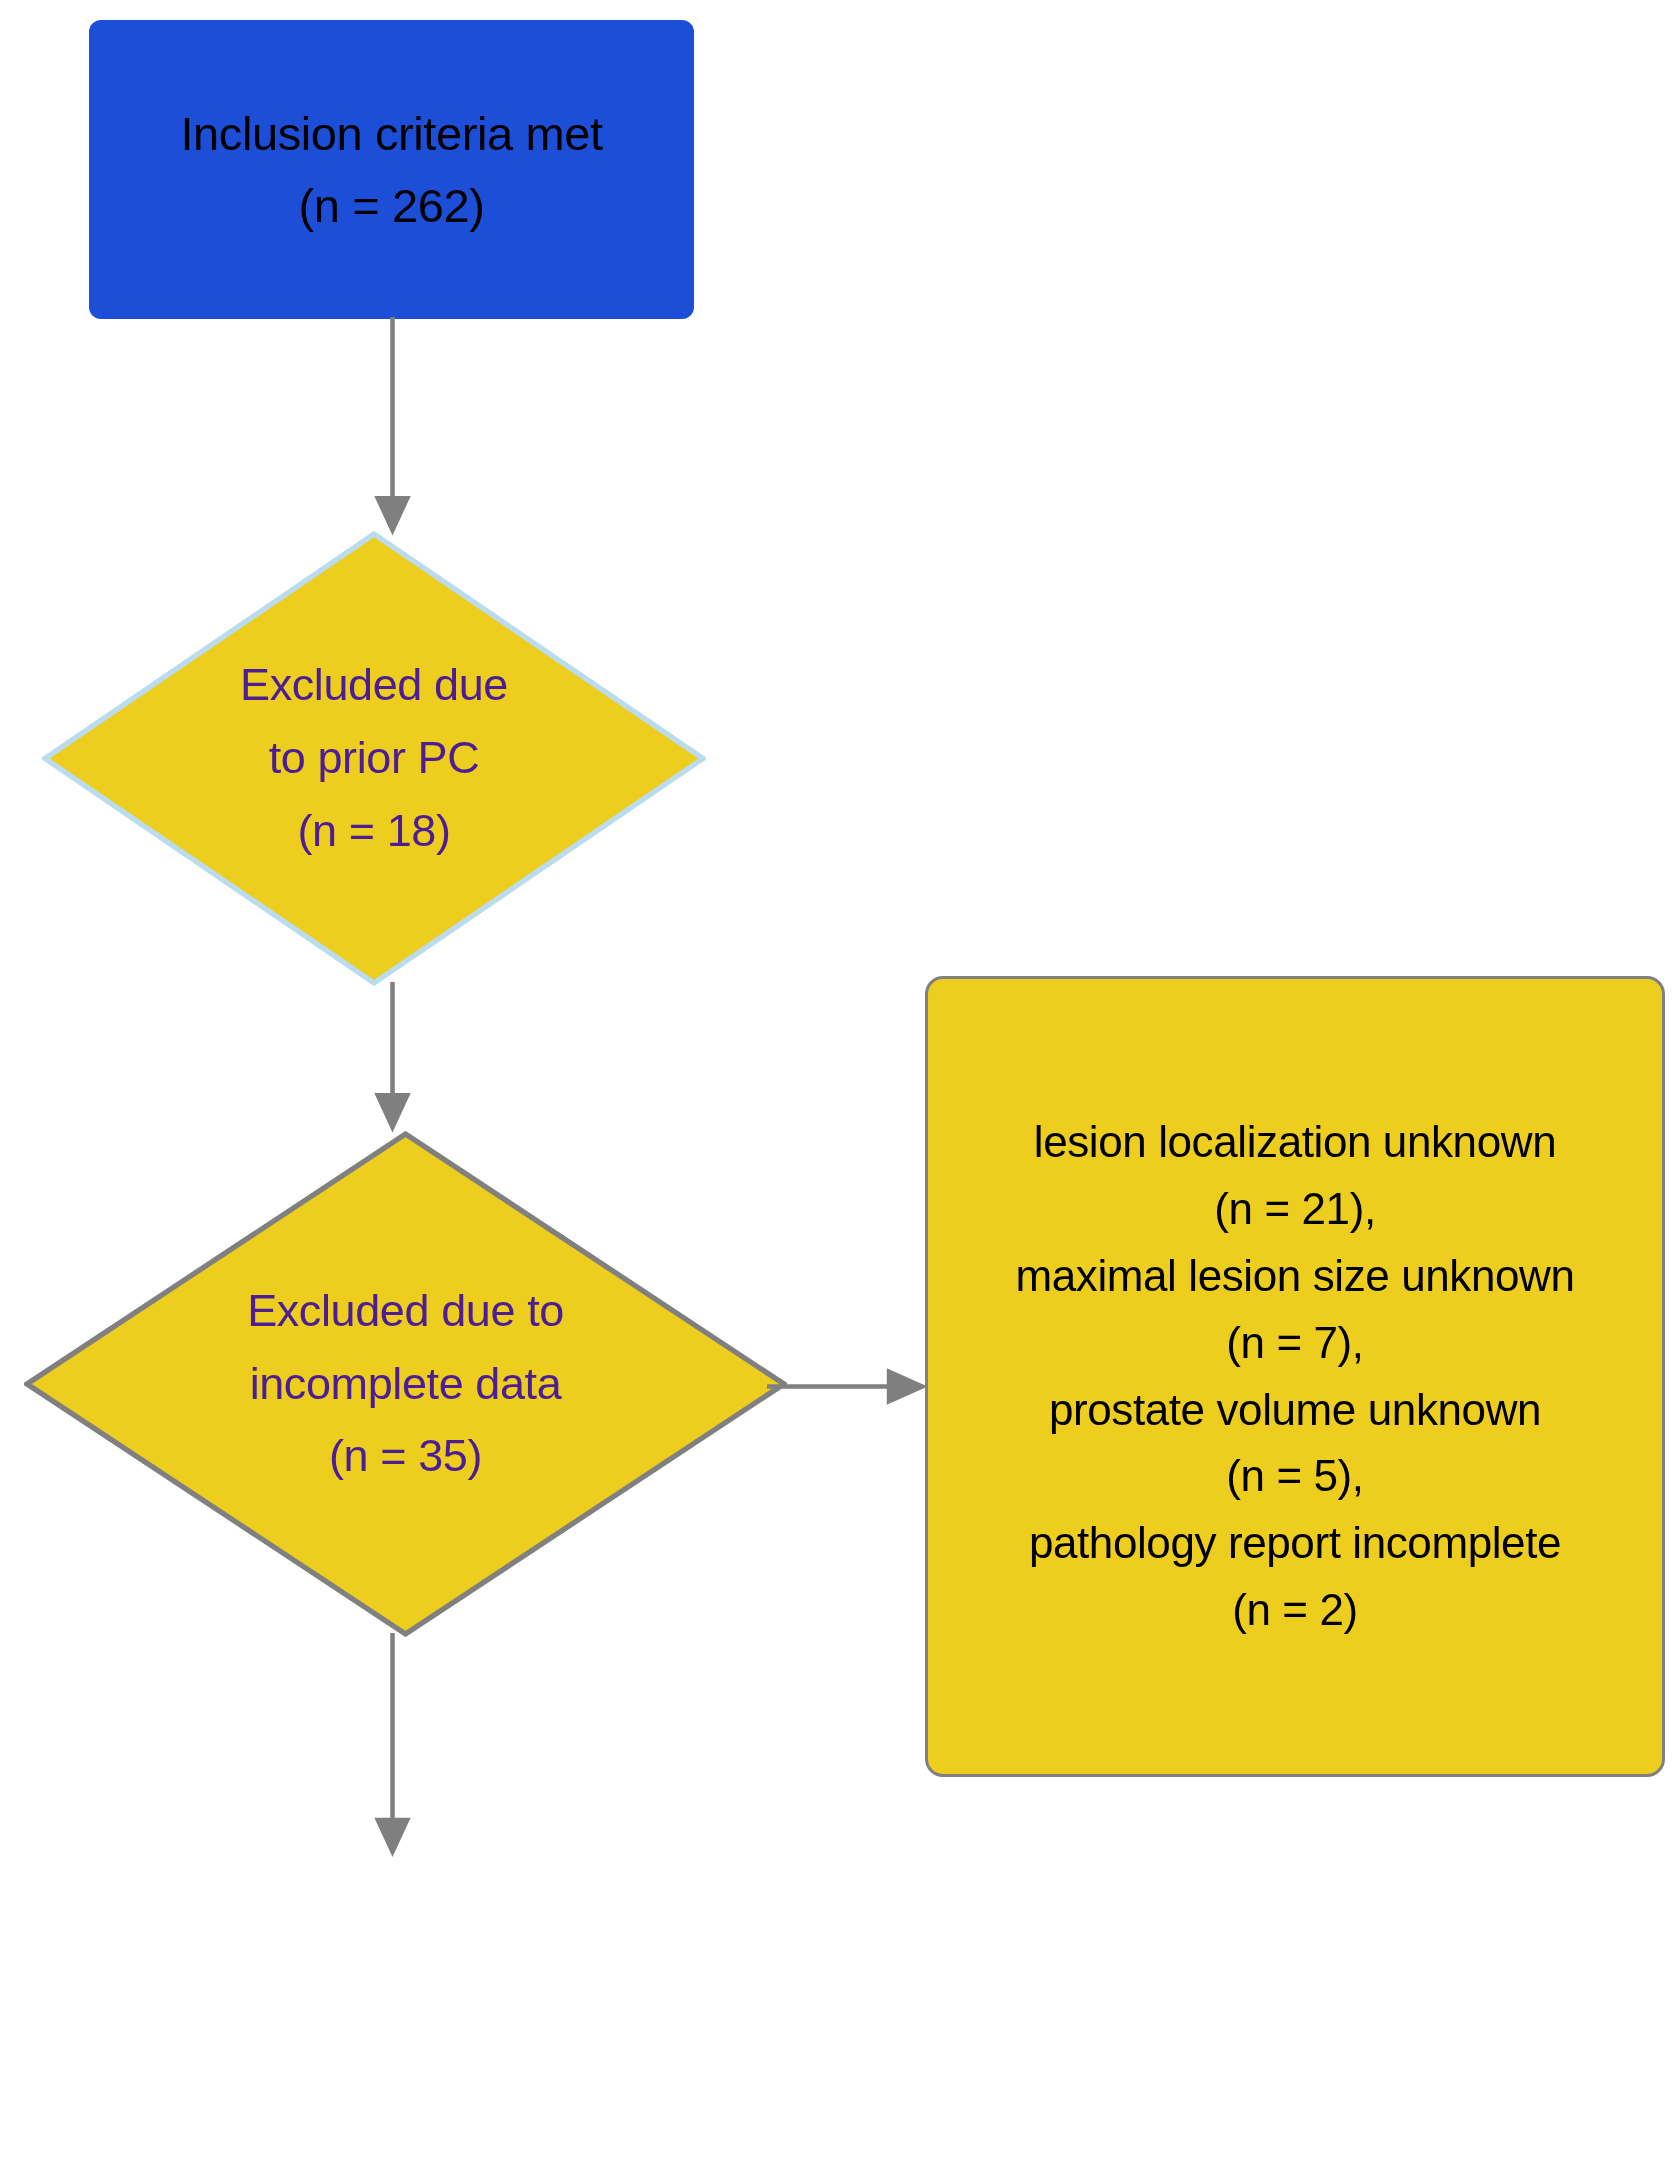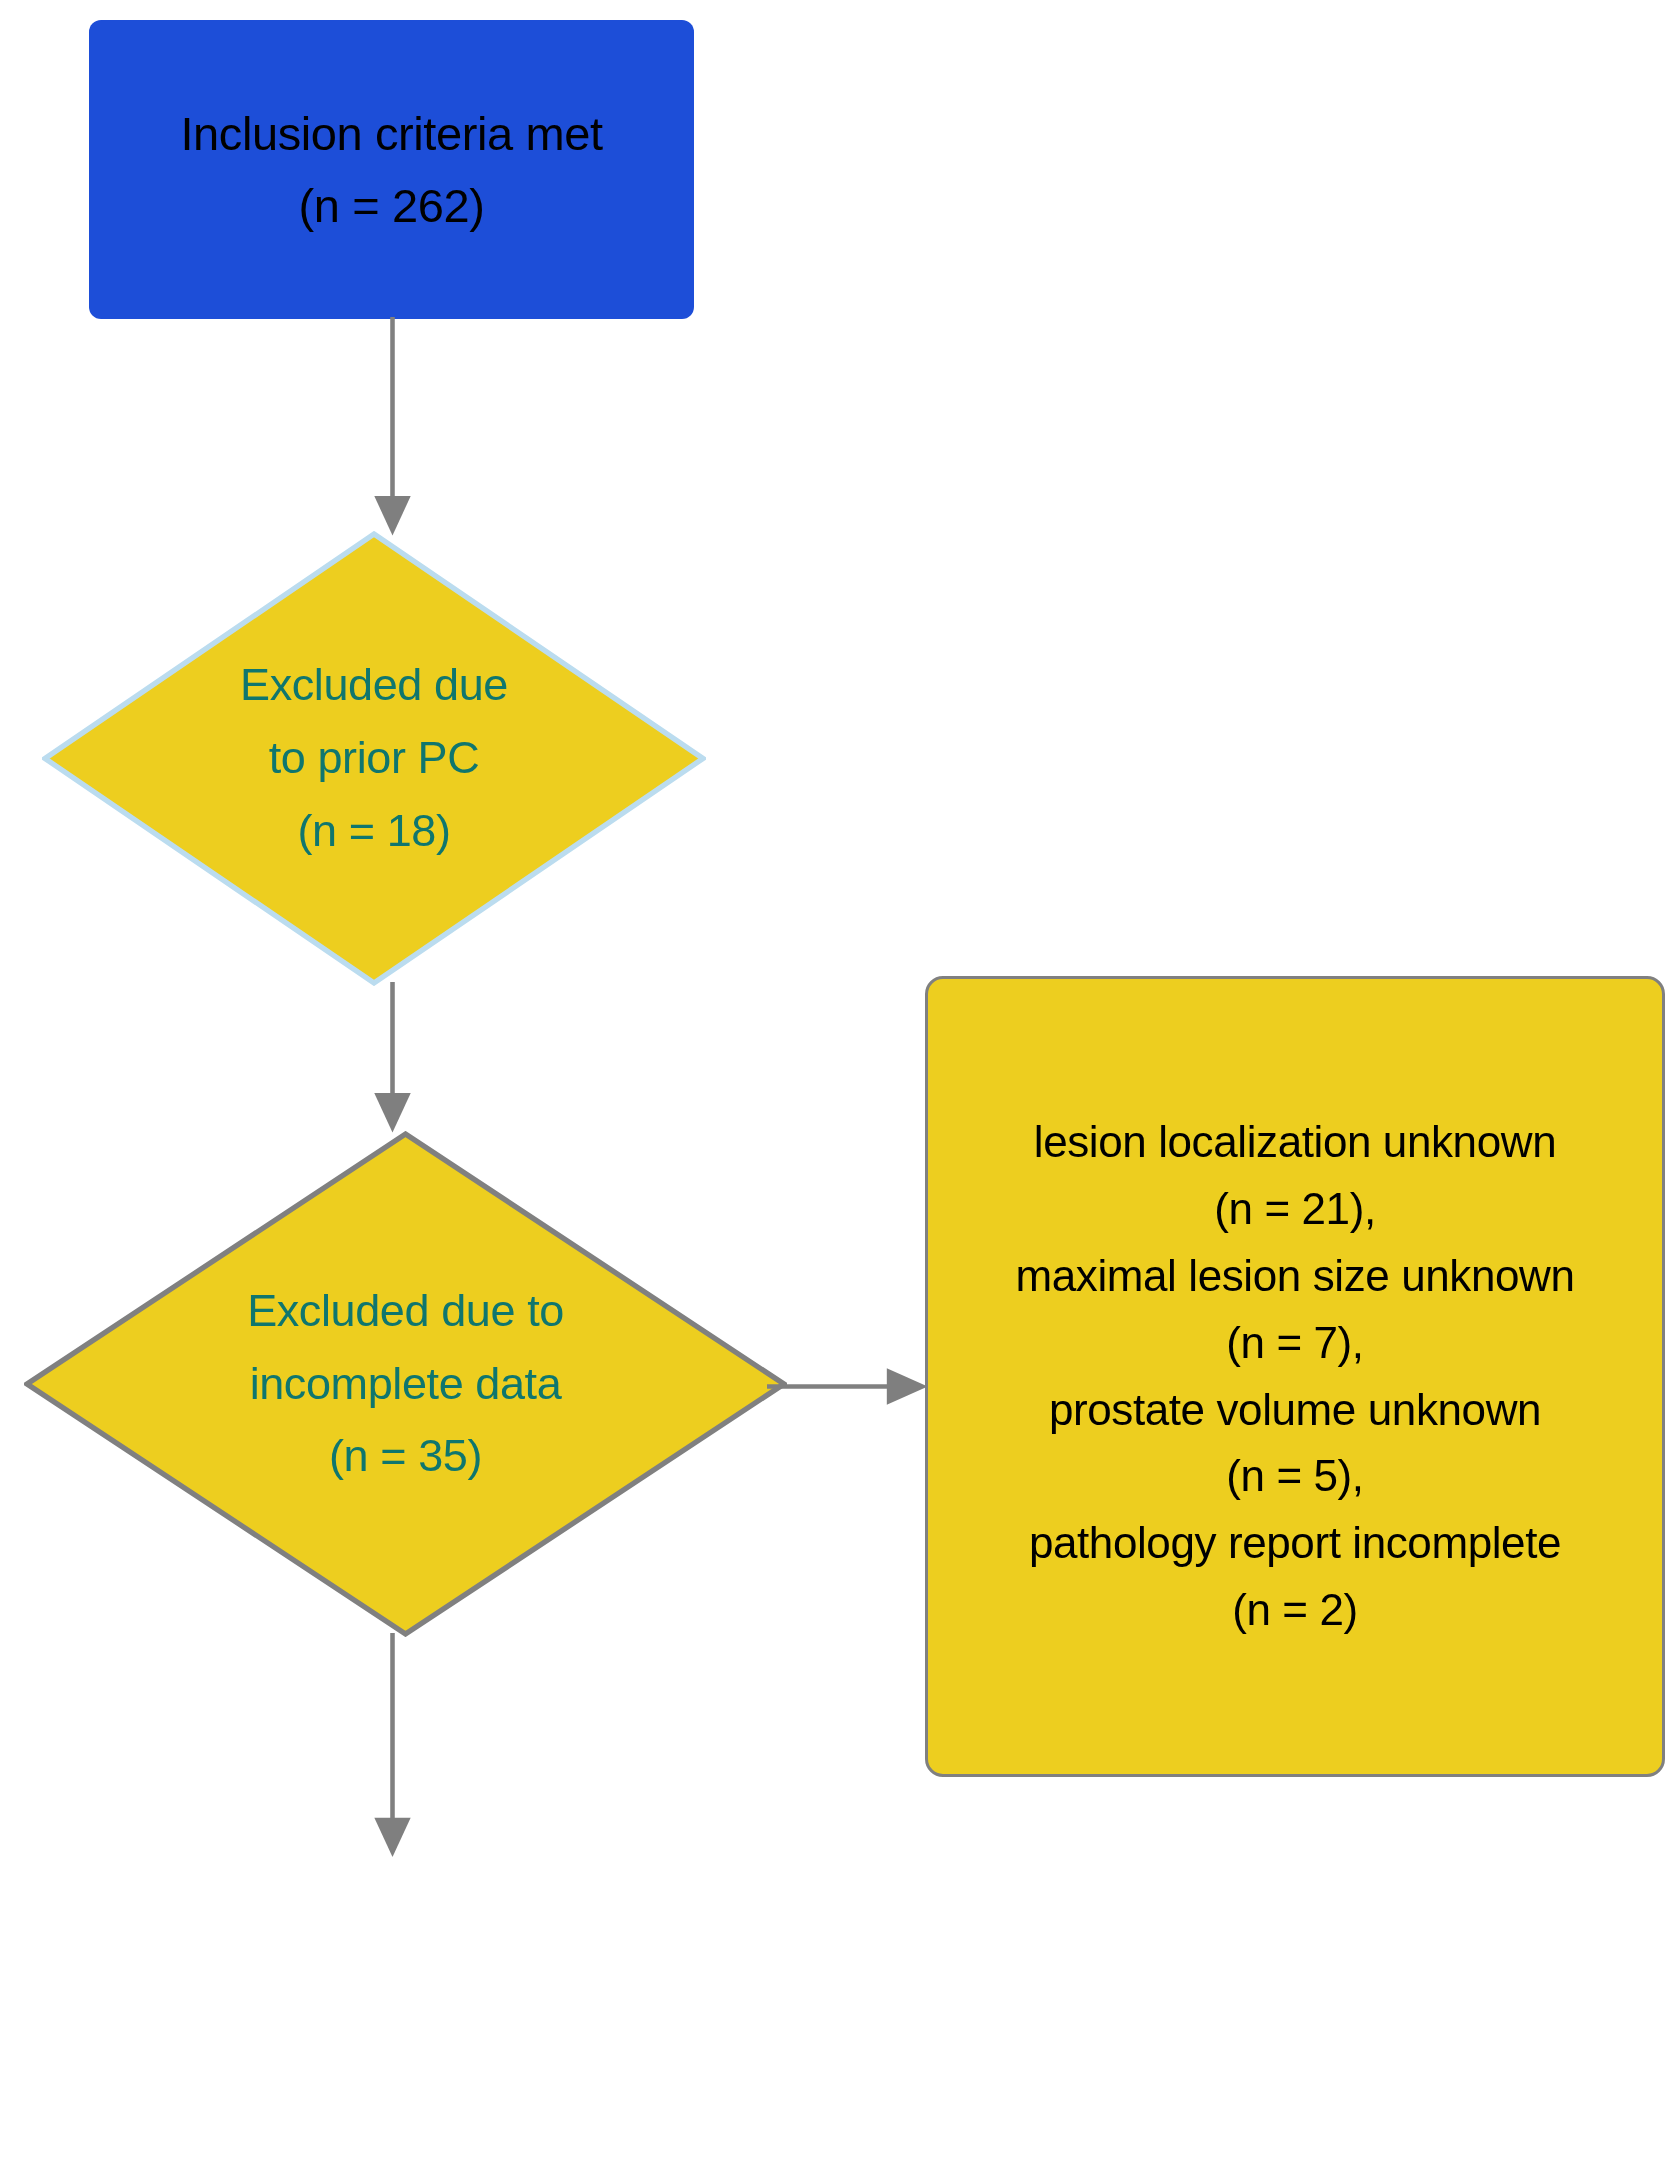--- a/index.html
+++ b/index.html
@@ -67,21 +67,21 @@
   .diamond-label {
     position: absolute;
     left: 0;
     top: 0;
     width: 100%;
     height: 100%;
     display: flex;
     align-items: center;
     justify-content: center;
     text-align: center;
-    color: #0f766e;
+    color: #4c1d95;
     pointer-events: none;
   }
   .diamond-label .txt {
     display: block;
     white-space: pre-line;
     line-height: 1.62;
     font-size: 45px;
     letter-spacing: -0.4px;
   }
 

